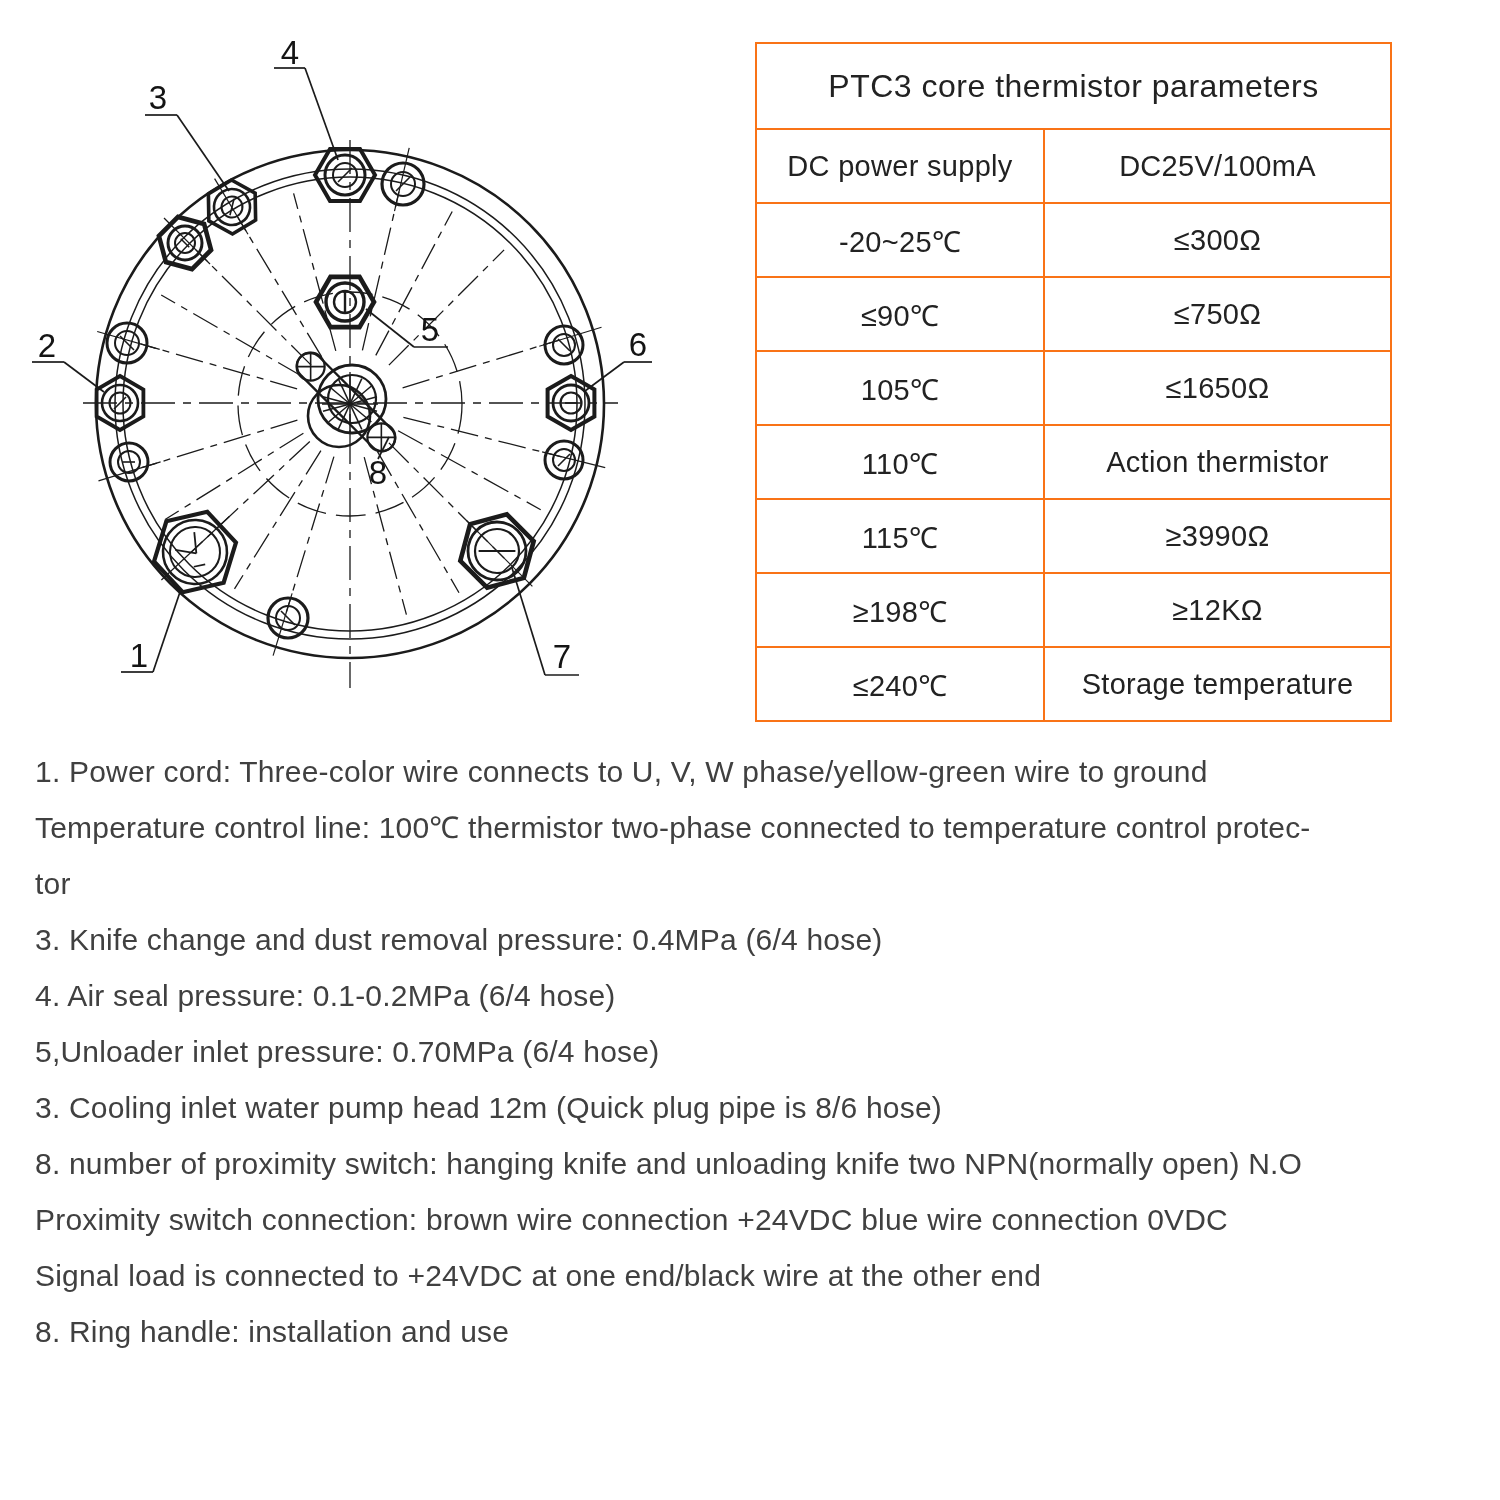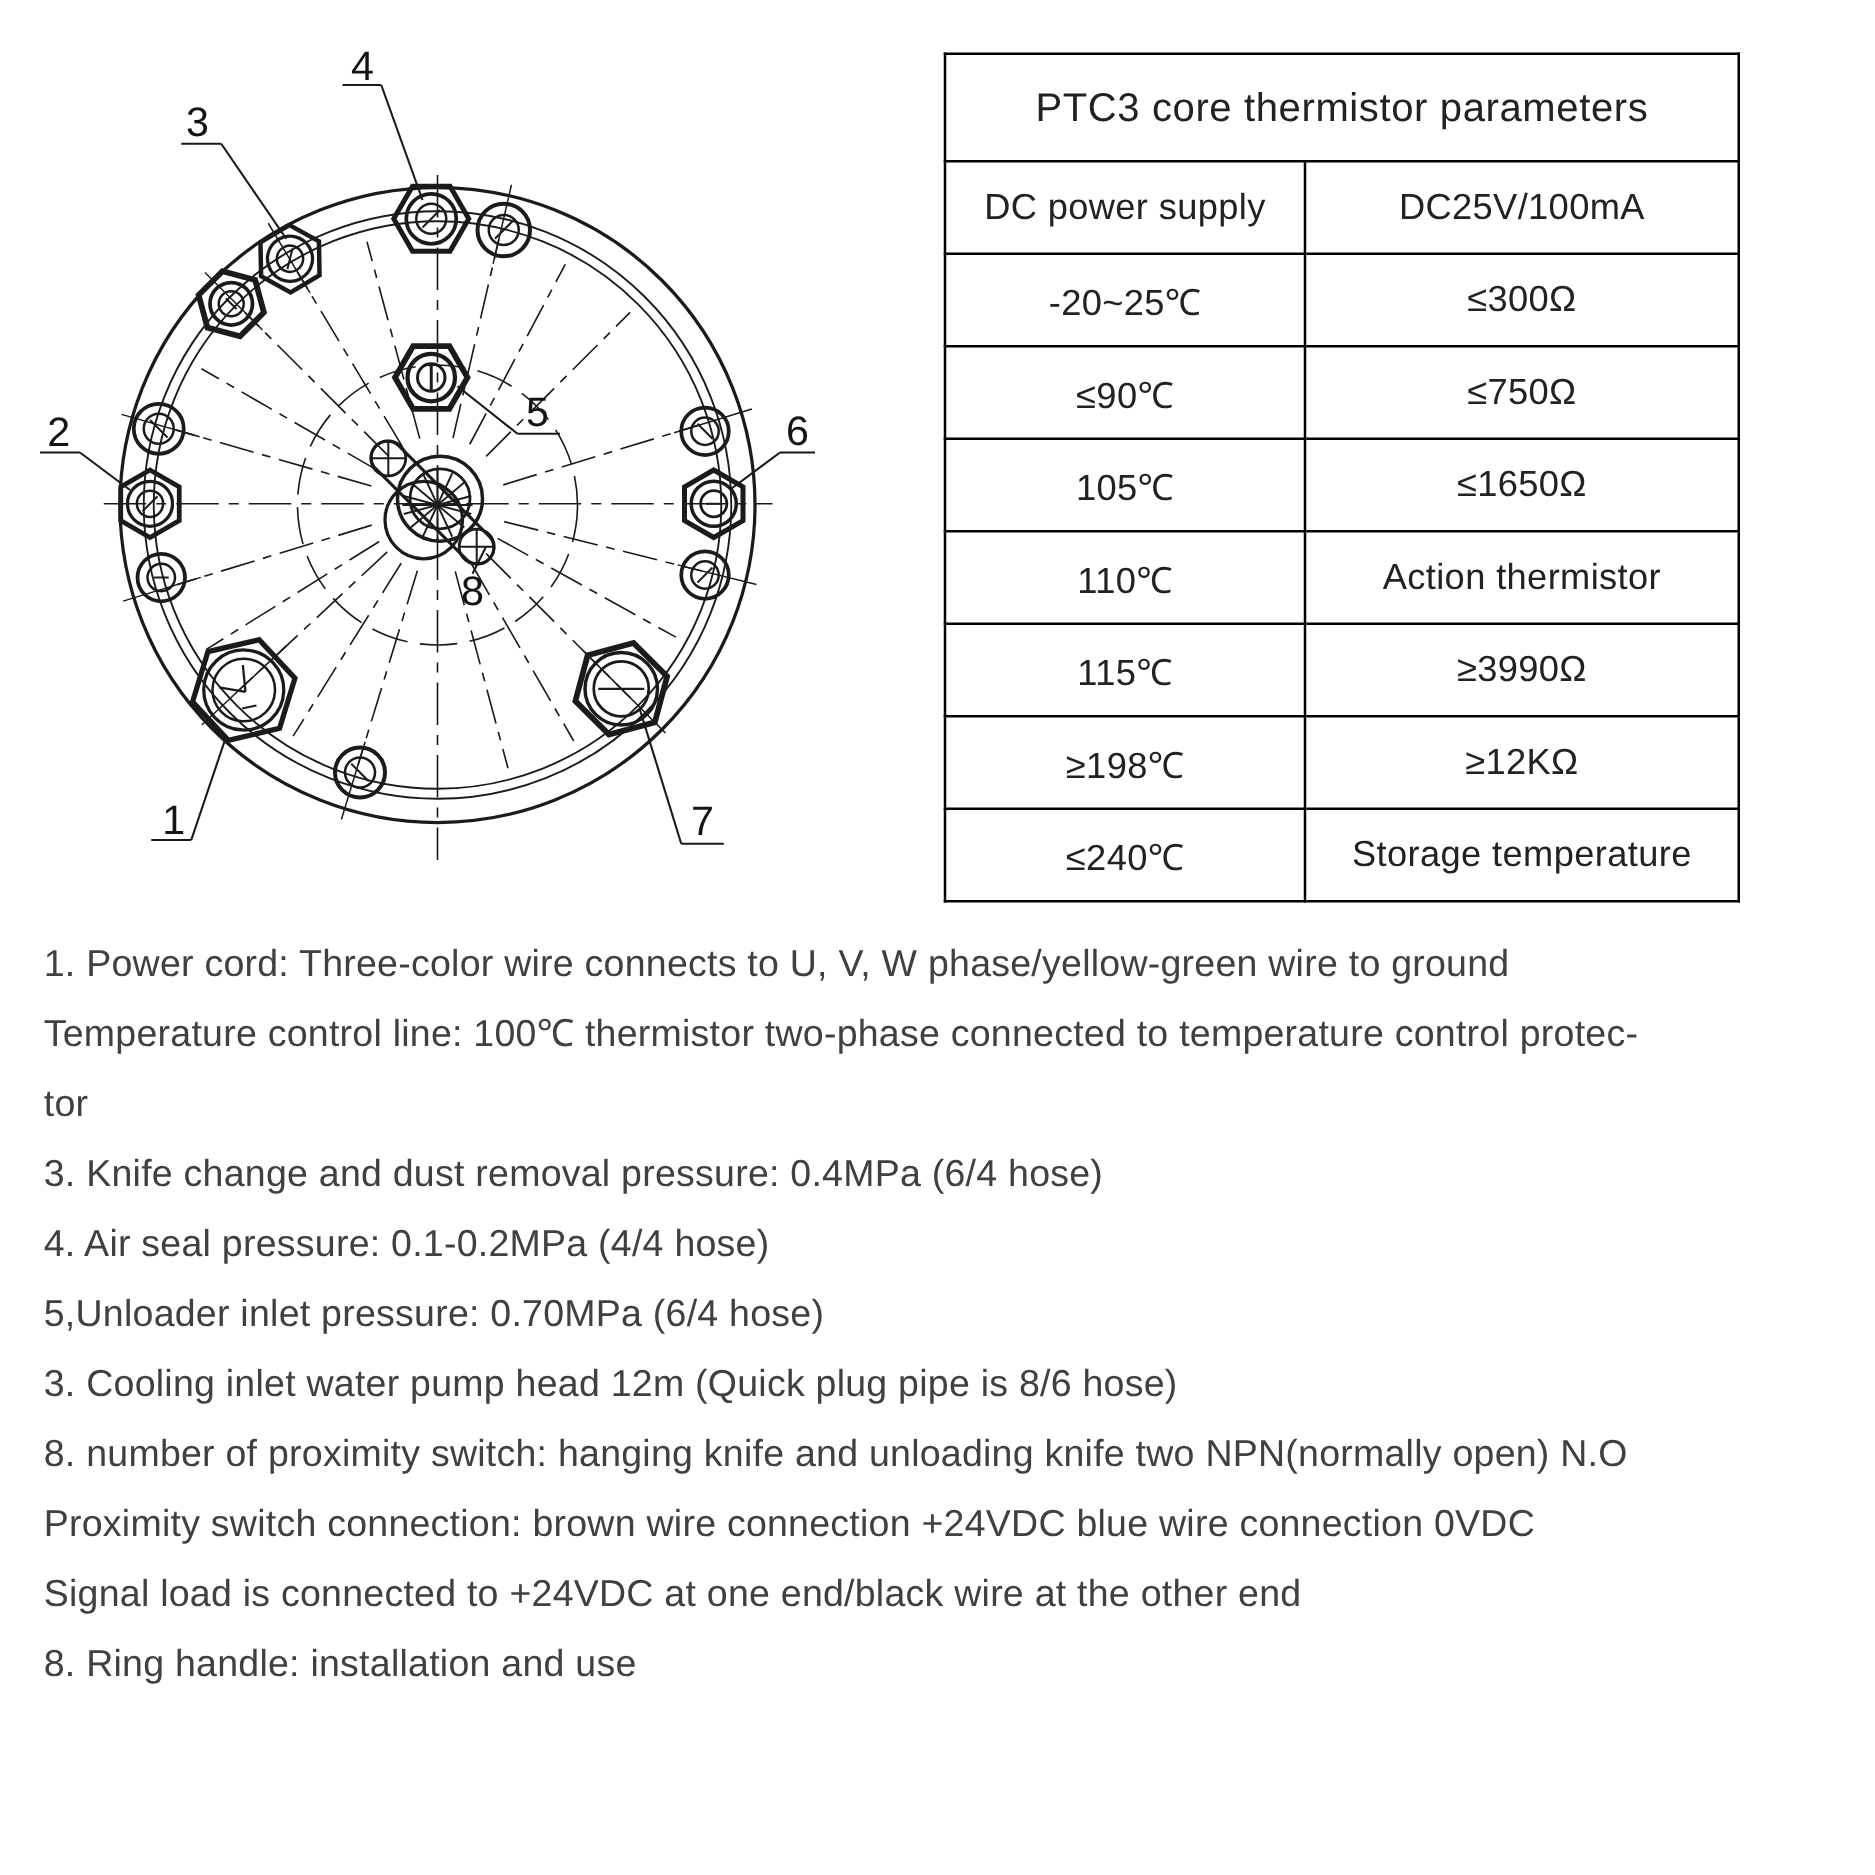--- a/index.html
+++ b/index.html
@@ -14,21 +14,21 @@
   .diagram{position:absolute;left:0;top:0;}
   .diagram .ln{stroke:#1b1b1b;fill:none;}
   .diagram text{fill:#141414;font-size:33px;font-family:"Liberation Sans",sans-serif;}
 
   
   table.param-table{
     position:absolute;left:755px;top:42px;width:637px;
     border-collapse:collapse;table-layout:fixed;background:#fff;color:#222222;
   }
   table.param-table td{
-    border:2px solid #000000;text-align:center;vertical-align:middle;
+    border:2px solid #f97316;text-align:center;vertical-align:middle;
     font-size:29px;padding:0;height:72px;letter-spacing:.3px;
   }
   table.param-table td.title-cell{font-size:32px;height:84px;letter-spacing:.5px;}
   table.param-table col.c1{width:288px;}
 
   
   .notes{position:absolute;left:35px;top:744px;width:1430px;color:#404040;}
   .note-line{height:56px;line-height:56px;font-size:30px;white-space:nowrap;letter-spacing:.2px;}
 </style>
 </head>
@@ -286,21 +286,21 @@
       <td>Storage temperature</td>
     </tr>
   </tbody>
     </table>
 
   <div class="notes">
     <div class="note-line">1. Power cord: Three-color wire connects to U, V, W phase/yellow-green wire to ground</div>
     <div class="note-line">Temperature control line: 100℃ thermistor two-phase connected to temperature control protec-</div>
     <div class="note-line">tor</div>
     <div class="note-line">3. Knife change and dust removal pressure: 0.4MPa (6/4 hose)</div>
-    <div class="note-line">4. Air seal pressure: 0.1-0.2MPa (4/4 hose)</div>
+    <div class="note-line">4. Air seal pressure: 0.1-0.2MPa (6/4 hose)</div>
     <div class="note-line">5,Unloader inlet pressure: 0.70MPa (6/4 hose)</div>
     <div class="note-line">3. Cooling inlet water pump head 12m (Quick plug pipe is 8/6 hose)</div>
     <div class="note-line">8. number of proximity switch: hanging knife and unloading knife two NPN(normally open) N.O</div>
     <div class="note-line">Proximity switch connection: brown wire connection +24VDC blue wire connection 0VDC</div>
     <div class="note-line">Signal load is connected to +24VDC at one end/black wire at the other end</div>
     <div class="note-line">8. Ring handle: installation and use</div>
   </div>
 
 </div>
 

